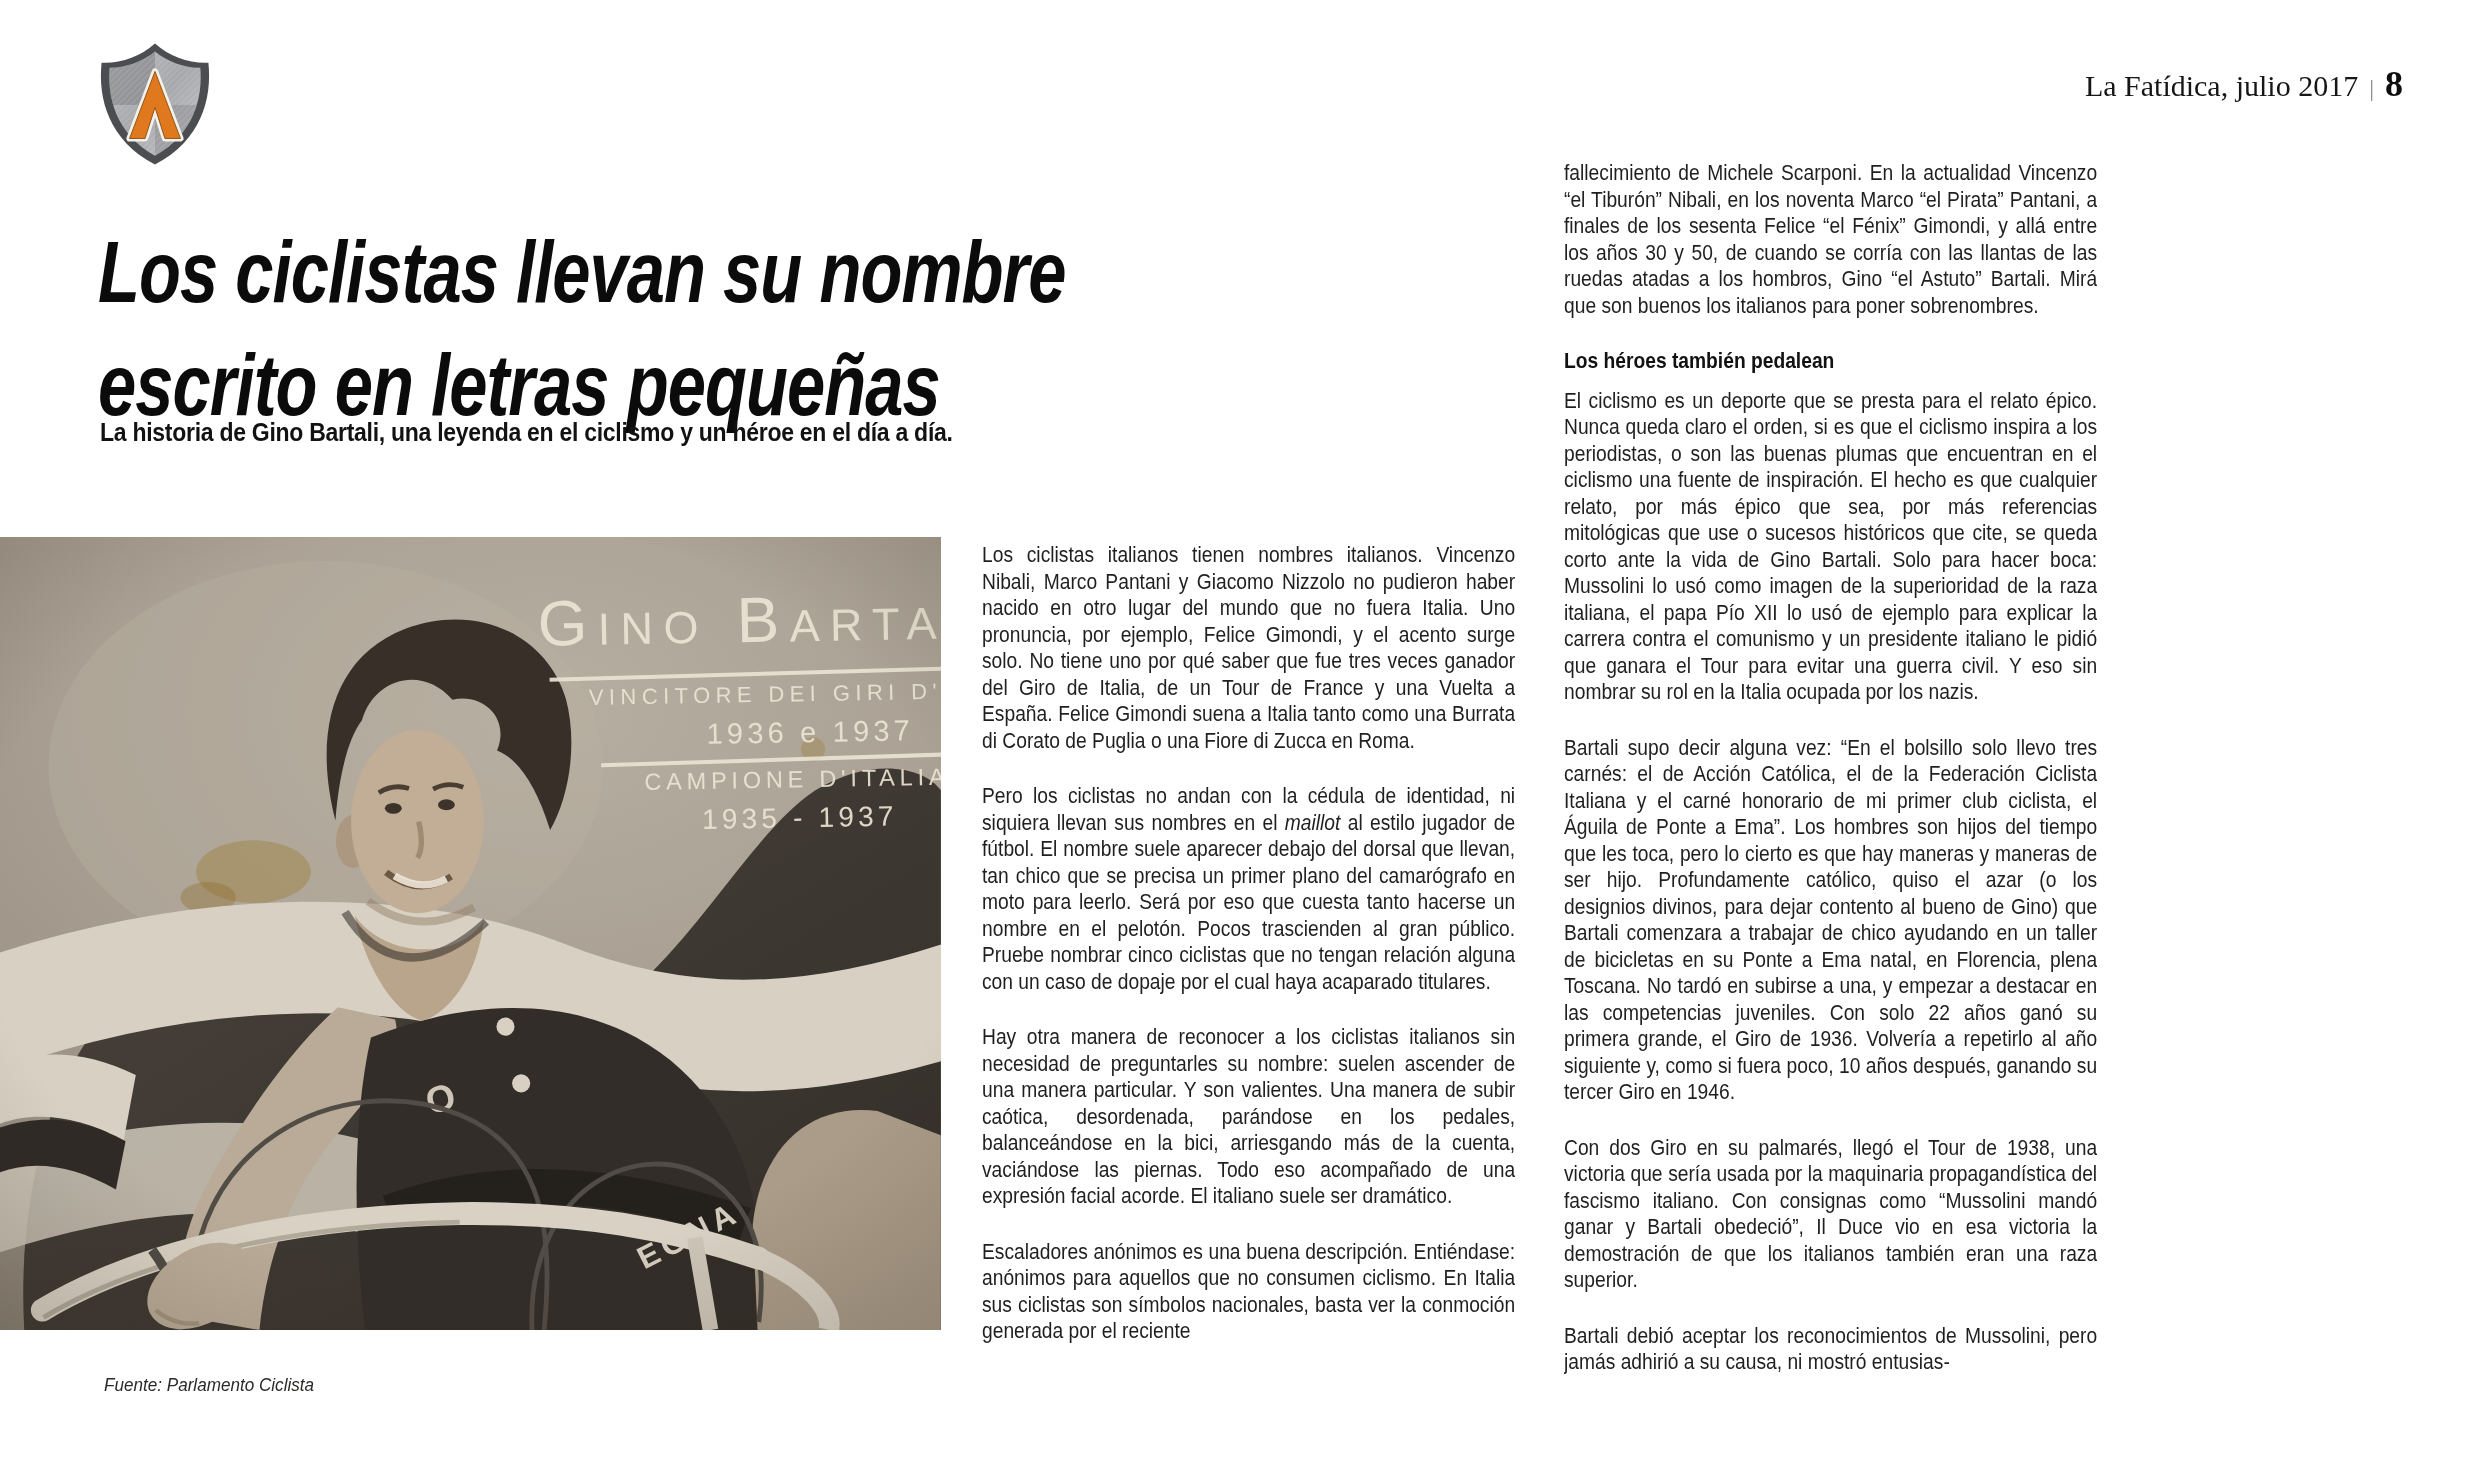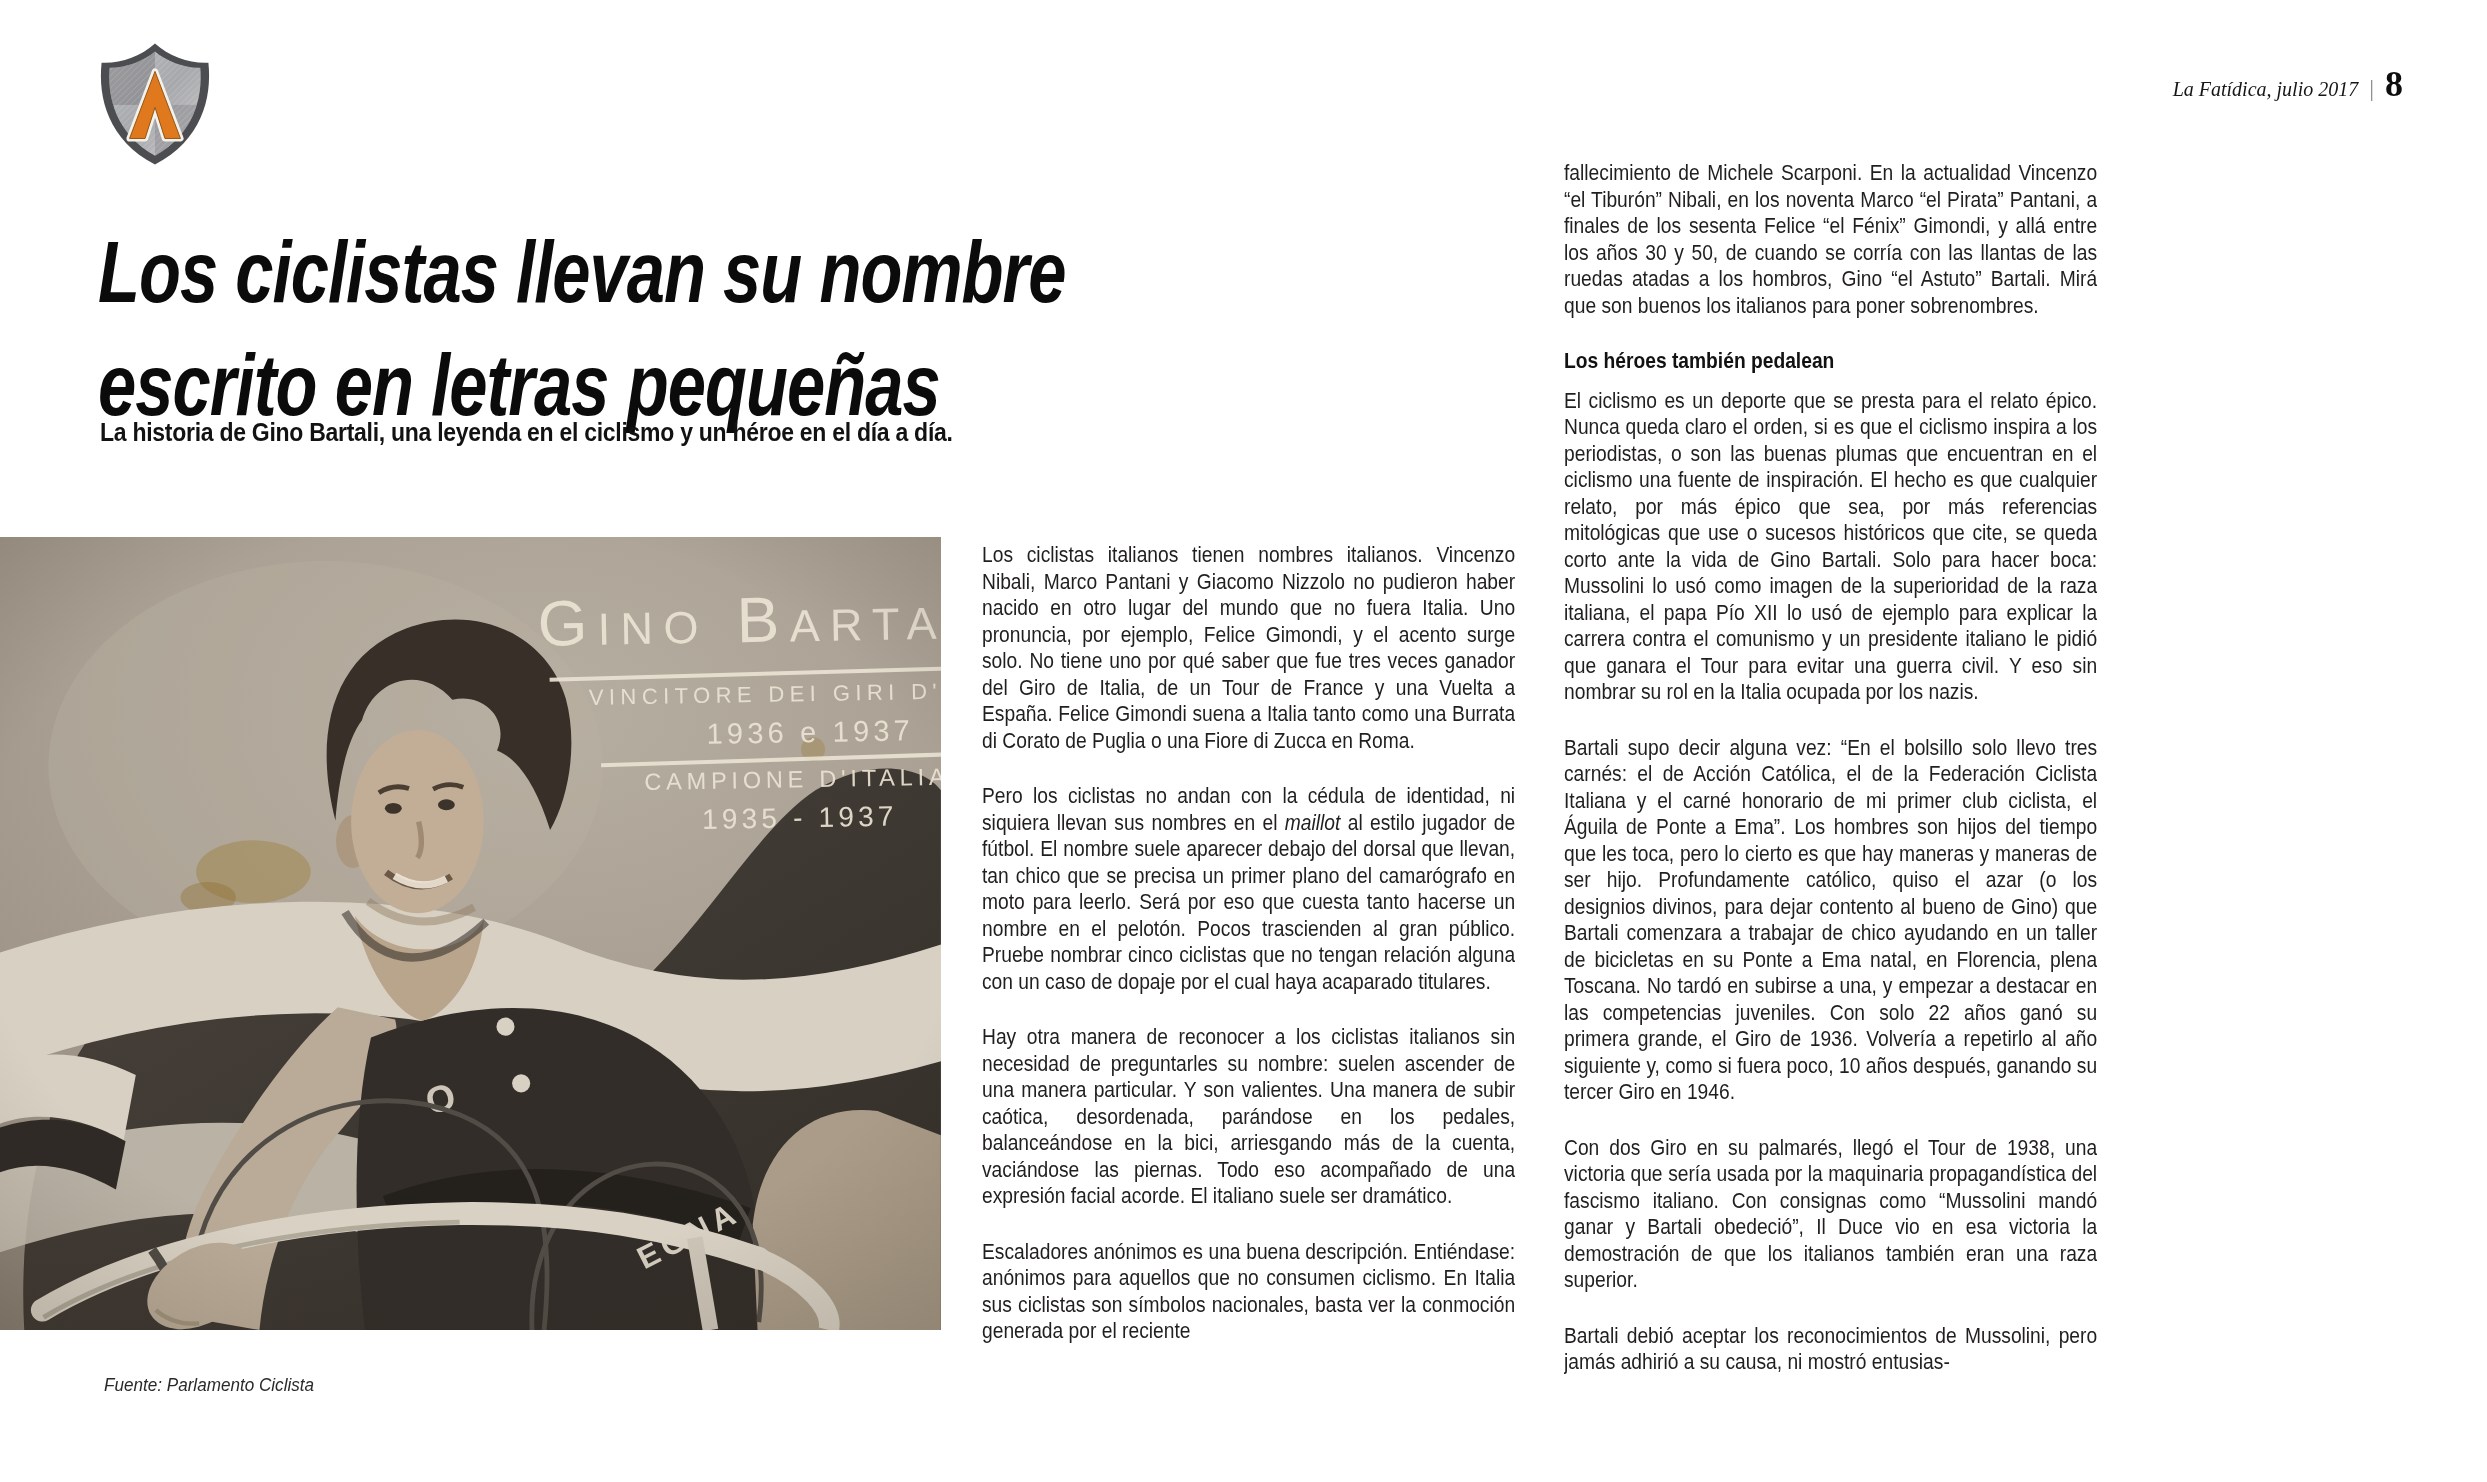--- a/index.html
+++ b/index.html
@@ -3,21 +3,21 @@
 <meta charset="utf-8">
 <style>
   html,body{margin:0;padding:0;background:#ffffff;}
   .page{position:relative;width:2487px;height:1482px;background:#ffffff;overflow:hidden;
         font-family:"Liberation Sans",sans-serif;color:#1e1c1d;}
 
   
   .logo{position:absolute;left:96px;top:40px;width:118px;height:128px;}
   .masthead{position:absolute;top:63px;right:84px;display:flex;align-items:baseline;gap:11px;
             font-family:"Liberation Serif",serif;white-space:nowrap;}
-  .m-title{font-style:italic;font-size:20px;color:#161616;}
+  .m-title{font-size:30px;color:#161616;}
   .m-sep{font-size:24px;color:#8a8a8a;font-weight:400;}
   .m-page{font-size:36px;font-weight:700;color:#0e0e0e;font-family:"Liberation Serif",serif;}
 
   
   .headline{position:absolute;left:98px;top:156px;font-family:"Liberation Sans",sans-serif;
             font-style:italic;font-weight:900;font-size:88px;line-height:113px;letter-spacing:-1.2px;
             color:#0b0b0b;transform:scaleX(0.78);transform-origin:left top;white-space:nowrap;}
   .headline span{display:block;}
   .standfirst{position:absolute;left:100px;top:393px;font-size:25px;font-weight:700;color:#121212;
               letter-spacing:-0.3px;transform:scaleX(0.92);transform-origin:left top;white-space:nowrap;}

